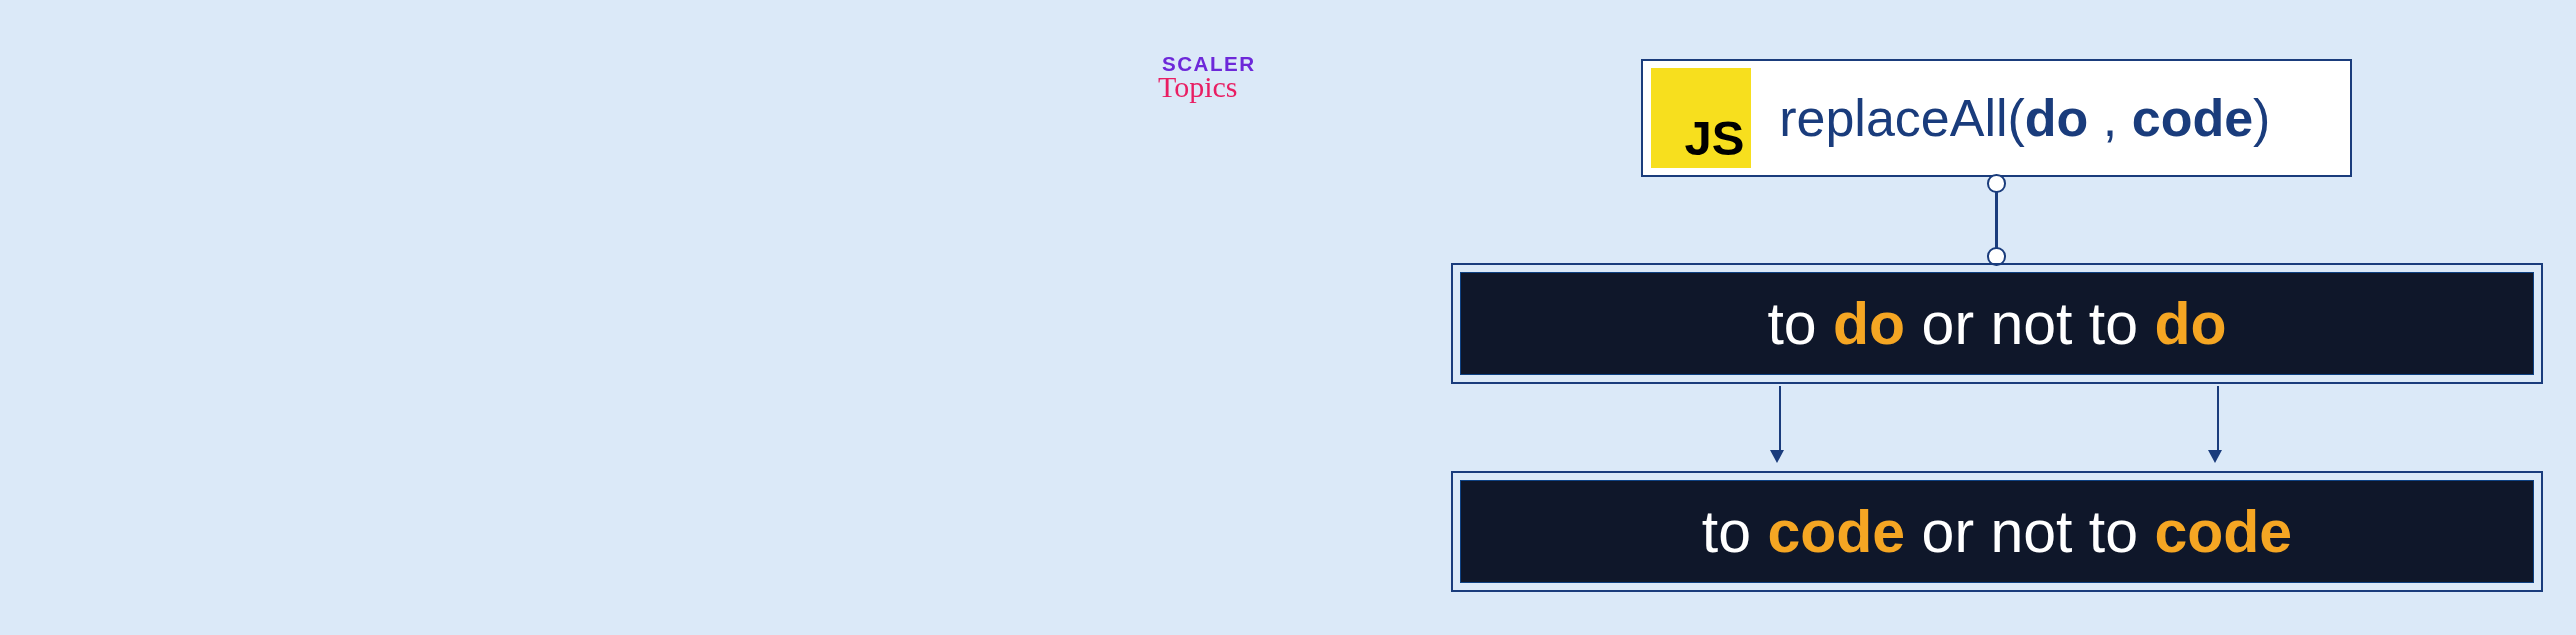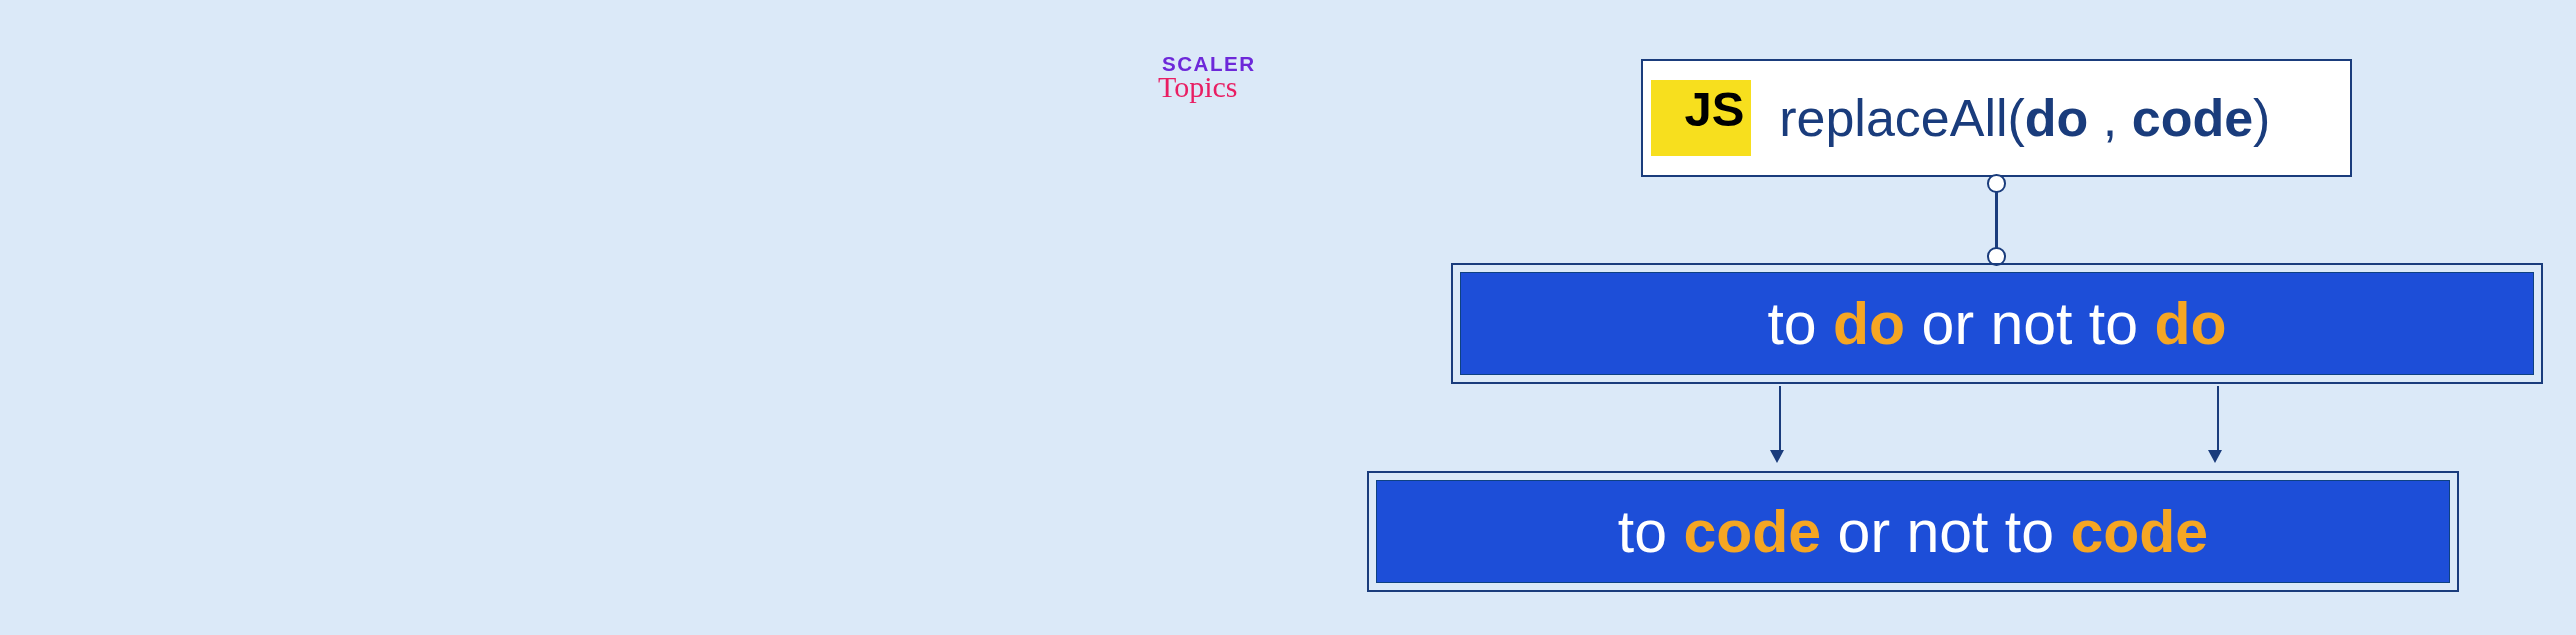--- a/index.html
+++ b/index.html
@@ -47,25 +47,25 @@
       width: 711px;
       height: 118px;
       background: #ffffff;
       border: 2.1px solid #1a3c7c;
       display: flex;
       align-items: center;
     }
     
     .js-badge {
       width: 100px;
-      height: 76px;
+      height: 100px;
       background: #f7df1e;
       margin-left: 8.2px;
       display: flex;
-      align-items: flex-start;
+      align-items: flex-end;
       justify-content: flex-end;
       padding: 5.2px 6.7px;
     }
     
     .js-badge-text {
       font-size: 49px;
       font-weight: 800;
       color: #000000;
       line-height: 1;
     }
@@ -94,21 +94,21 @@
       border-radius: 50%;
     }
     
     .box-container {
       position: absolute;
       border: 2.1px solid #1a3c7c;
       padding: 7.2px;
     }
     
     .text-box {
-      background: #1d4ed8;
+      background: #0f172a;
       border: 1.5px solid #0e4182;
       text-align: center;
       padding: 16.5px 0;
     }
     
     .text-box-content {
       font-size: 59px;
       color: #ffffff;
       font-weight: 400;
     }
@@ -173,21 +173,21 @@
 <div class="arrow" style="top: 386px; left: 1776px;">
   <div class="arrow-line"></div>
   <div class="arrow-head"></div>
 </div>
 
 <div class="arrow" style="top: 386px; left: 2214px;">
   <div class="arrow-line"></div>
   <div class="arrow-head"></div>
 </div>
 
-<div class="box-container" style="top: 471px; left: 1367px; width: 1092px;">
+<div class="box-container" style="top: 471px; left: 1451px; width: 1092px;">
   <div class="text-box">
     <div class="text-box-content">
       <span>to</span>
       <span class="highlight">code</span>
       <span>or not to</span>
       <span class="highlight">code</span>
     </div>
   </div>
 </div>
 

